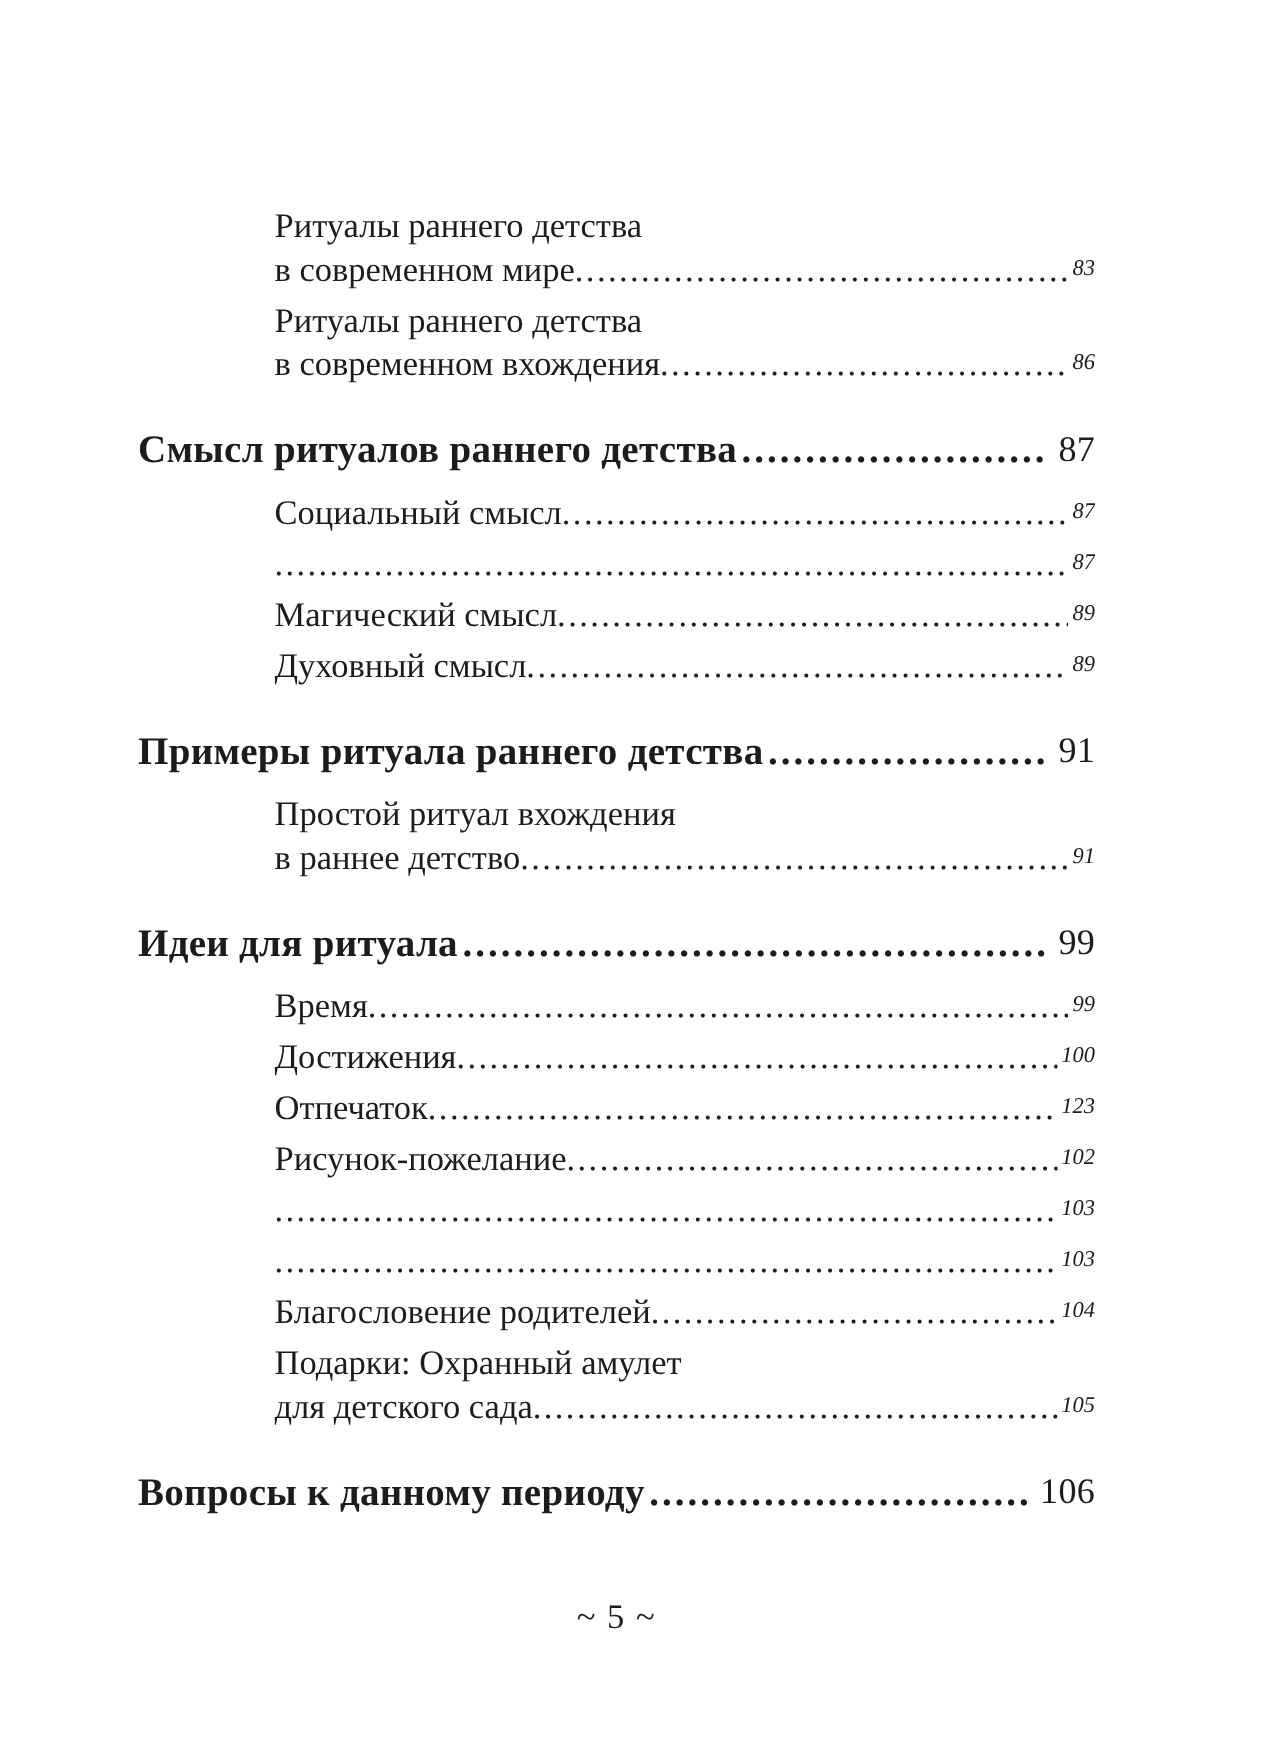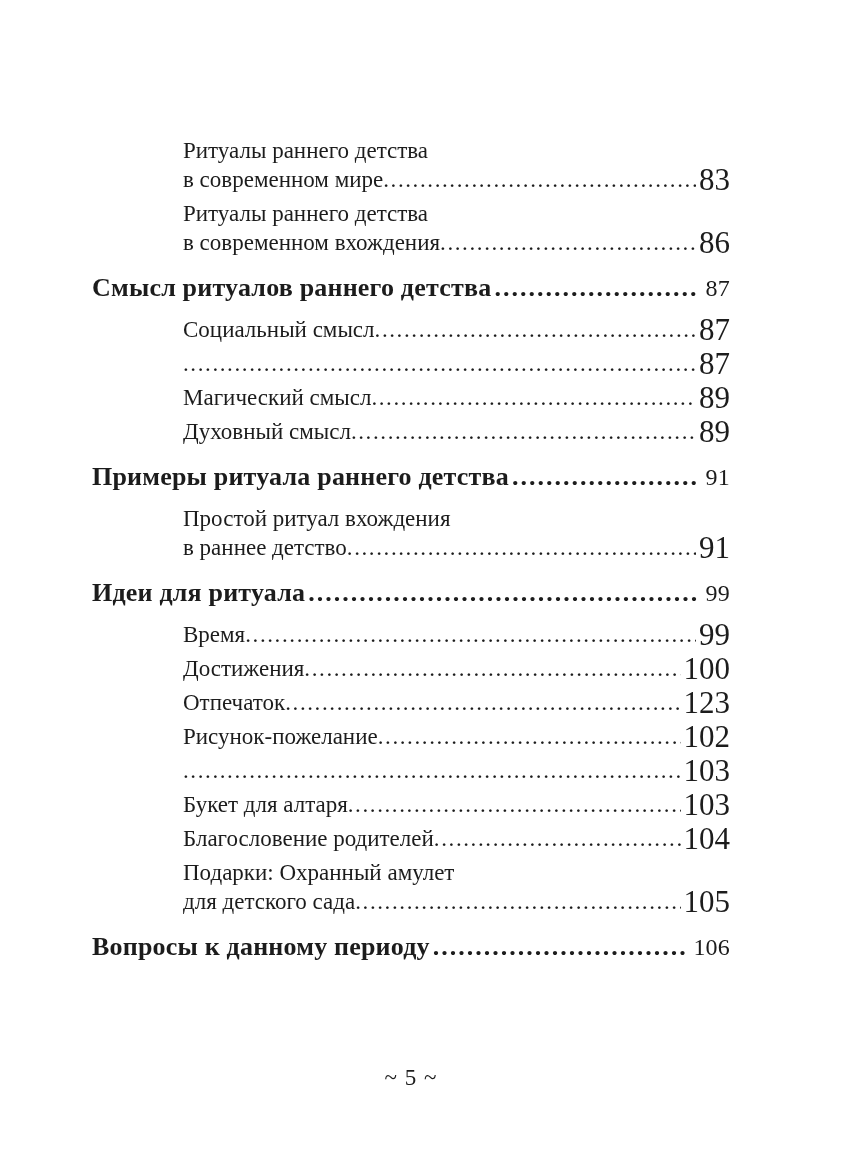--- a/index.html
+++ b/index.html
@@ -25,21 +25,21 @@
   .entry.sub {
     margin-left: 91px;
     font-size: 23px;
     line-height: 29px;
     margin-bottom: 5px;
   }
   .entry.chapter {
     font-size: 26px;
     line-height: 34px;
     font-weight: 700;
-    margin-top: 14px;
+    margin-top: 26px;
     margin-bottom: 10px;
     letter-spacing: 0.2px;
   }
   .pre-line {
     white-space: nowrap;
   }
   .leader-line {
     position: relative;
     white-space: nowrap;
     overflow: hidden;
@@ -59,21 +59,22 @@
     bottom: 0;
     background: #ffffff;
     padding-left: 3px;
   }
   .chapter .pg {
     font-weight: 400;
     font-size: 24px;
     padding-left: 7px;
   }
   .sub .pg {
-    font-size: 31px;
+    font-size: 15px;
+    font-style: italic;
   }
   .footer {
     position: absolute;
     top: 1063px;
     left: 92px;
     width: 638px;
     text-align: center;
     font-size: 23px;
     line-height: 30px;
     letter-spacing: 1px;
@@ -200,21 +201,21 @@
 
     <div class="leader-line">
       <span class="leader"></span>
       <span class="pg">103</span>
     </div>
   </div>
 
   <div class="entry sub">
 
     <div class="leader-line">
-      <span class="t">Букет для алтаря</span><span class="leader"></span>
+      <span class="leader"></span>
       <span class="pg">103</span>
     </div>
   </div>
 
   <div class="entry sub">
 
     <div class="leader-line">
       <span class="t">Благословение родителей</span><span class="leader"></span>
       <span class="pg">104</span>
     </div>

